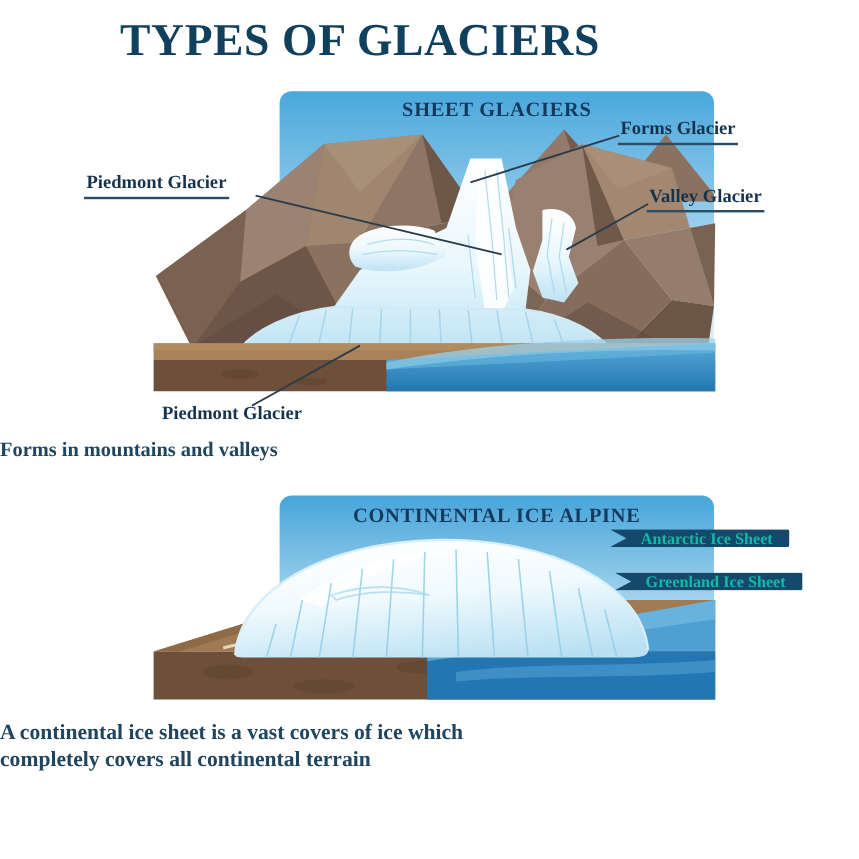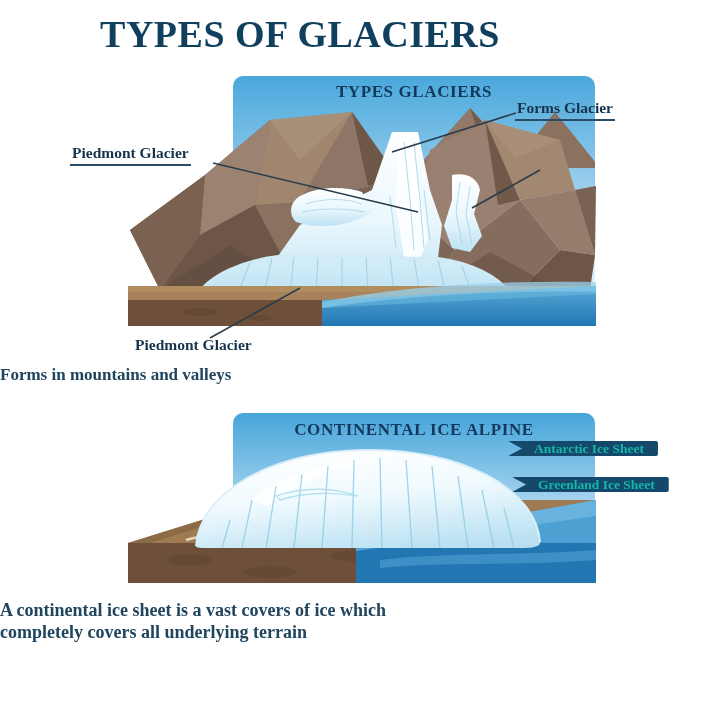--- a/index.html
+++ b/index.html
@@ -230,45 +230,49 @@
           <path d="M458,476 L468,548"></path>
           <path d="M482,490 L494,548"></path>
           <path d="M504,508 L514,548"></path>
         </g>
         <path d="M276,496 C306,486 336,488 358,496 C334,492 304,492 280,500 Z" fill="none" stroke="#a9d9ee" stroke-width="1.4" opacity=".8"></path>
         <path d="M196,546 C200,492 270,452 364,450 C460,448 536,488 540,542" fill="none" stroke="#d8effa" stroke-width="2"></path>
       </g>
     </g>
   </svg>
 
-  <div class="panel-label" style="left:233px;top:82px;width:362px;font-size:17px;">TYPES GLACIERS</div>
+  <div class="panel-label" style="left:233px;top:82px;width:362px;font-size:17px;">SHEET GLACIERS</div>
 
   <div class="callout" style="left:70px;top:144px;">
     <span class="txt">Piedmont Glacier</span>
     <span class="rule"></span>
   </div>
 
   <div class="callout" style="left:515px;top:99px;">
     <span class="txt">Forms Glacier</span>
     <span class="rule"></span>
   </div>
 
+  <div class="callout" style="left:539px;top:155px;">
+    <span class="txt">Valley Glacier</span>
+    <span class="rule"></span>
+  </div>
 
   <div class="callout" style="left:133px;top:336px;">
     <span class="txt">Piedmont Glacier</span>
   </div>
 
   <div class="caption" style="top:365px;font-size:17px;">Forms in mountains and valleys</div>
 
   <div class="panel-label" style="left:233px;top:420px;width:362px;font-size:17px;">CONTINENTAL ICE ALPINE</div>
 
   <div class="badge" style="left:508px;top:441px;">
     <span>Antarctic Ice Sheet</span>
   </div>
 
   <div class="badge" style="left:512px;top:477px;">
     <span>Greenland Ice Sheet</span>
   </div>
 
   <div class="caption" style="top:600px;font-size:18px;">A continental ice sheet is a vast covers of ice which</div>
-  <div class="caption" style="top:622px;font-size:18px;">completely covers all underlying terrain</div>
+  <div class="caption" style="top:622px;font-size:18px;">completely covers all continental terrain</div>
 
 </div>
 
 </body></html>

